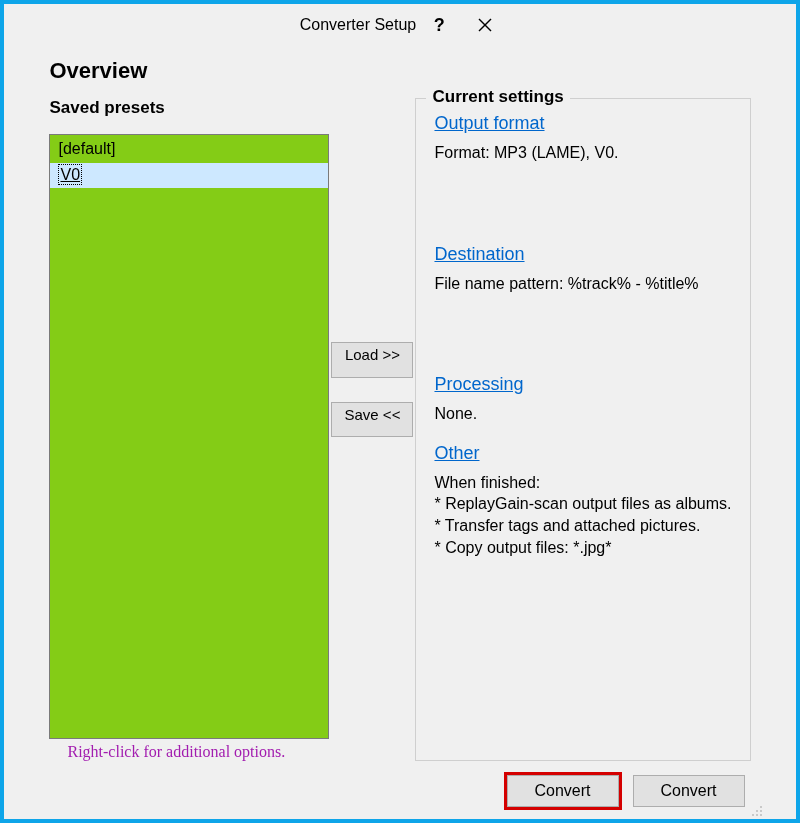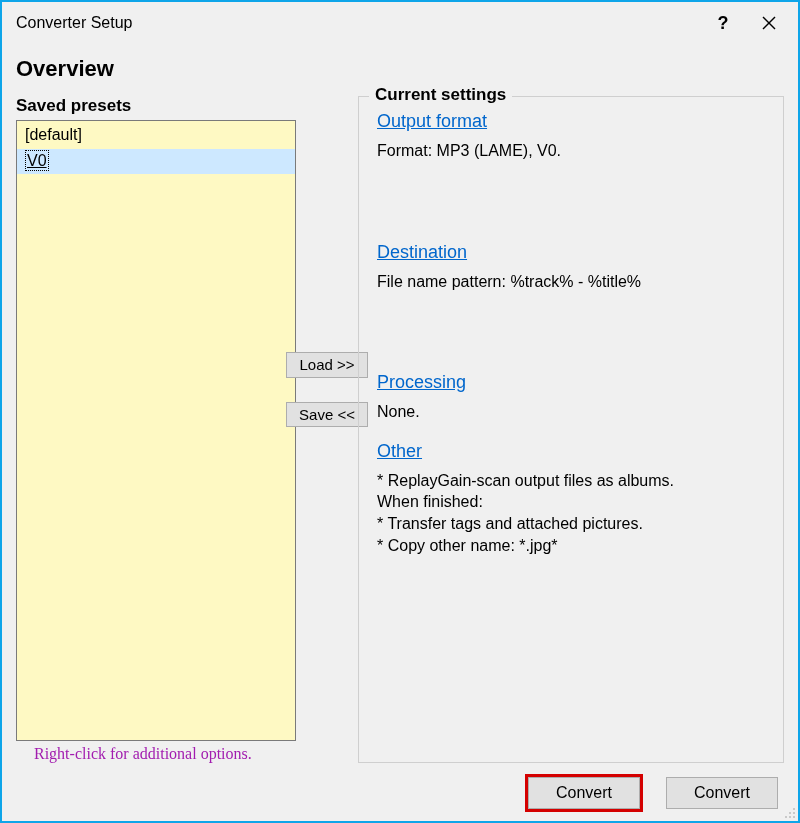--- a/index.html
+++ b/index.html
@@ -9,25 +9,26 @@
     font-size: 15px;
     color: #000;
     background: #fff;
     width: 800px;
     height: 823px;
     overflow: hidden;
   }
   .window {
     width: 800px;
     height: 823px;
-    border: 2px solid #0ea5e9;
+    border: 4px solid #0ea5e9;
     background: #f0f0f0;
     display: flex;
     flex-direction: column;
     position: relative;
+    align-items: center;
   }
   .titlebar {
     height: 42px;
     display: flex;
     align-items: center;
     padding: 0 6px 0 14px;
     background: #f0f0f0;
     font-size: 16px;
   }
   .titlebar .title { flex: 1; }
@@ -52,40 +53,41 @@
   }
   .overview {
     font-size: 22px;
     font-weight: bold;
     margin: 6px 0 14px 0;
   }
 
   .main-row {
     display: flex;
     flex: 1;
-    gap: 0;
+    gap: 12px;
     min-height: 0;
   }
 
   .left-col {
     width: 280px;
     display: flex;
     flex-direction: column;
   }
   .section-label {
     font-weight: bold;
     font-size: 17px;
     margin-bottom: 4px;
   }
   .listbox {
     flex: 1;
-    background: #fef9c3;
+    background: #84cc16;
     border: 1px solid #7a7a7a;
     overflow: auto;
     padding: 2px 0;
+    margin-top: 12px;
   }
   .listitem {
     padding: 1px 8px 3px 8px;
     font-size: 16px;
     line-height: 22px;
     display: flex;
     align-items: center;
   }
   .listitem.selected {
     background: #cde8ff;
@@ -112,21 +114,21 @@
     gap: 24px;
     align-items: center;
     padding-bottom: 80px;
   }
   .small-btn {
     width: 82px;
     background: #e1e1e1;
     border: 1px solid #adadad;
     font-family: inherit;
     font-size: 15px;
-    padding: 3px 2px 2px 2px;
+    padding: 3px 2px 12px 2px;
     text-align: center;
     cursor: default;
     line-height: 1.25;
   }
 
   .right-col {
     flex: 1;
     position: relative;
   }
   .fieldset {
@@ -157,21 +159,21 @@
     margin-bottom: 8px;
   }
   .setting-text {
     font-size: 16px;
     line-height: 1.35;
   }
 
   .footer {
     display: flex;
     justify-content: flex-end;
-    gap: 26px;
+    gap: 14px;
     padding: 14px 6px 2px 0;
   }
   .btn {
     min-width: 112px;
     height: 32px;
     background: #e1e1e1;
     border: 1px solid #adadad;
     font-family: inherit;
     font-size: 16px;
     cursor: default;
@@ -245,24 +247,24 @@
             <div class="setting-text">File name pattern: %track% - %title%</div>
           </div>
 
           <div class="setting-block tight">
             <span class="link">Processing</span>
             <div class="setting-text">None.</div>
           </div>
 
           <div class="setting-block other">
             <span class="link">Other</span>
+            <div class="setting-text">When finished:</div>
             <div class="setting-text">* ReplayGain-scan output files as albums.</div>
-            <div class="setting-text">When finished:</div>
             <div class="setting-text">* Transfer tags and attached pictures.</div>
-            <div class="setting-text">* Copy other name: *.jpg*</div>
+            <div class="setting-text">* Copy output files: *.jpg*</div>
           </div>
 
         </div>
       </div>
 
     </div>
 
     <div class="footer">
       <button class="btn primary">Convert</button>
       <button class="btn">Convert</button>

